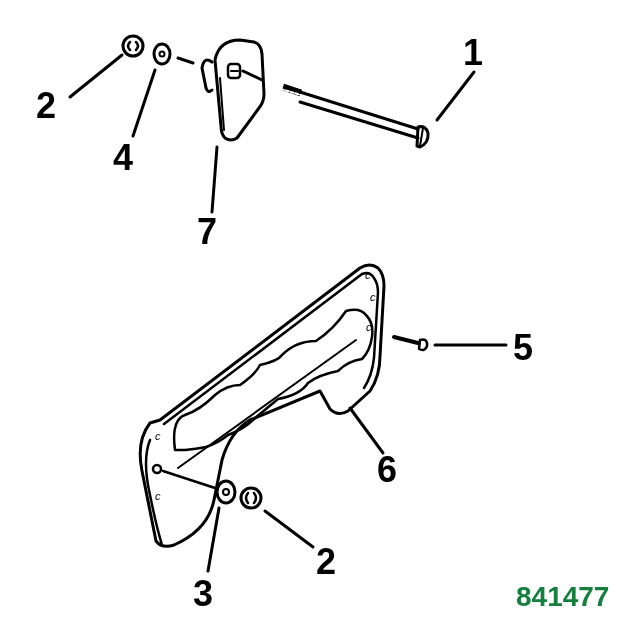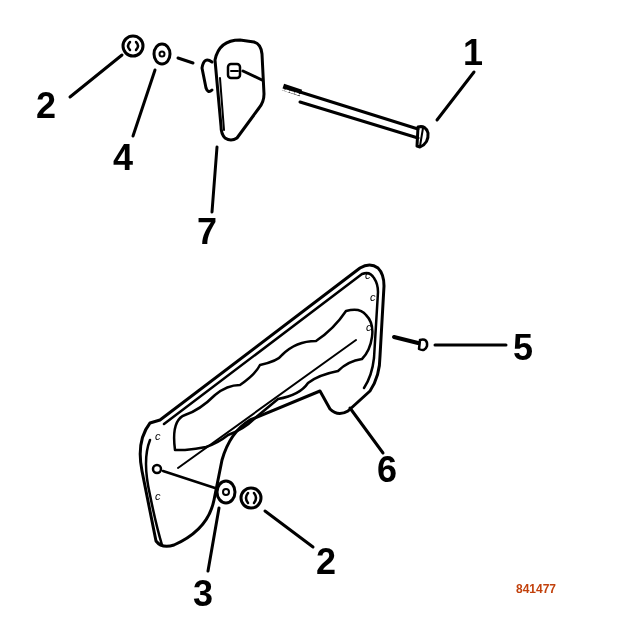--- a/index.html
+++ b/index.html
@@ -10,22 +10,22 @@
     font-family: "Liberation Sans", sans-serif;
     font-weight: bold;
     font-size: 36px;
     color: #000;
     line-height: 1;
   }
   .figid {
     position: absolute;
     font-family: "Liberation Sans", sans-serif;
     font-weight: bold;
-    font-size: 12px;
-    color: #c2410c;
+    font-size: 28px;
+    color: #15803d;
     line-height: 1;
     letter-spacing: 0px;
   }
 </style>
 </head>
 <body>
 
 <div id="stage">
   <svg width="631" height="641" viewBox="0 0 631 641" fill="none" stroke="#000" stroke-width="3" stroke-linecap="round" stroke-linejoin="round">
 

